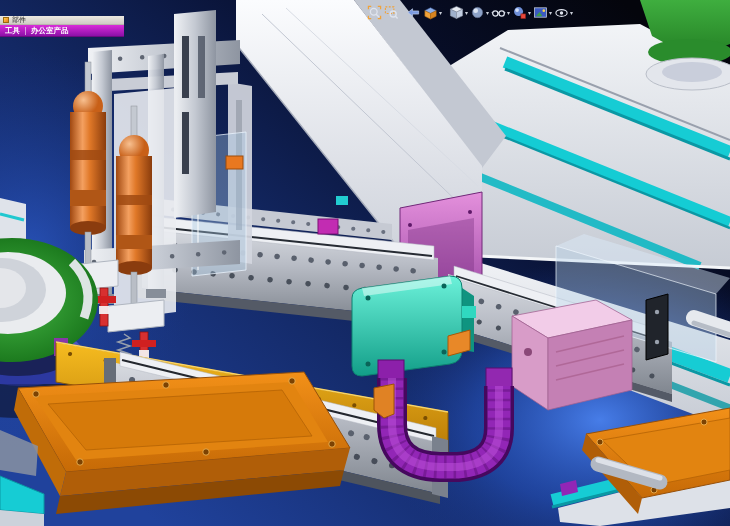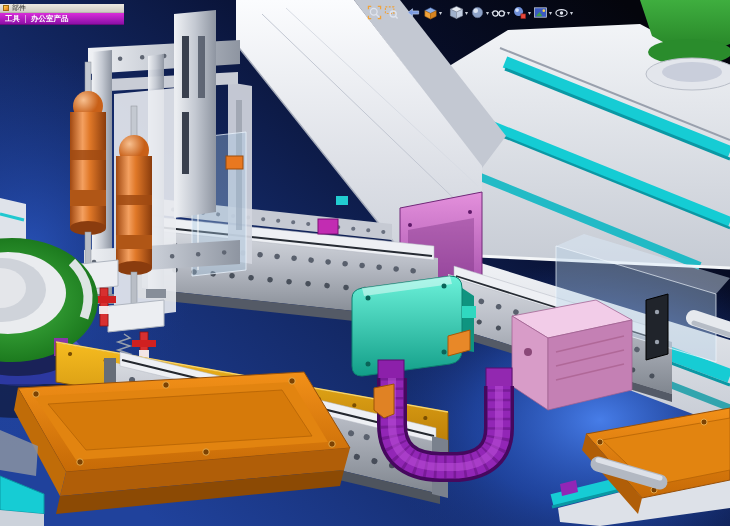--- a/index.html
+++ b/index.html
@@ -1,20 +1,20 @@
 <!DOCTYPE html>
 <html><head>
 <meta charset="utf-8">
 <style>
   *{margin:0;padding:0;box-sizing:border-box}
   html,body{width:730px;height:526px;overflow:hidden;background:#04050c;font-family:"Liberation Sans",sans-serif}
   .stage{position:relative;width:730px;height:526px;overflow:hidden}
   svg.scene{position:absolute;left:0;top:0}
   
-  .titlebar-fragment{position:absolute;left:0;top:4px;z-index:6;width:124px}
+  .titlebar-fragment{position:absolute;left:0;top:16px;z-index:6;width:124px}
   .row1{display:flex;align-items:center;gap:3px;height:9px;background:linear-gradient(#ece9e2,#cfccc4);padding:0 3px;font-size:7px;line-height:8px;color:#1c1c1c;border-bottom:1px solid #b8b5ad}
   .app-icon{width:6px;height:6px;background:linear-gradient(135deg,#ffd34a,#e87820);border:1px solid #9a6a10;flex:0 0 auto}
   .row2{display:flex;align-items:center;gap:5px;height:12px;background:linear-gradient(#d92cd9,#8c10a8);color:#fff;font-size:7.5px;font-weight:bold;padding:0 5px;border-bottom:1px solid #6a0b80}
   .tab-sep{width:1px;height:8px;background:rgba(255,255,255,.55)}
   
   .headsup{position:absolute;left:366px;top:3px;z-index:5;display:flex;align-items:center}
   .hbtn{display:flex;align-items:center;height:18px;padding:0 1px;border-radius:2px;cursor:pointer}
   .caret{font-size:6px;color:#c8cdd8;margin-left:1px}
   .hgap{width:5px}
 </style>

